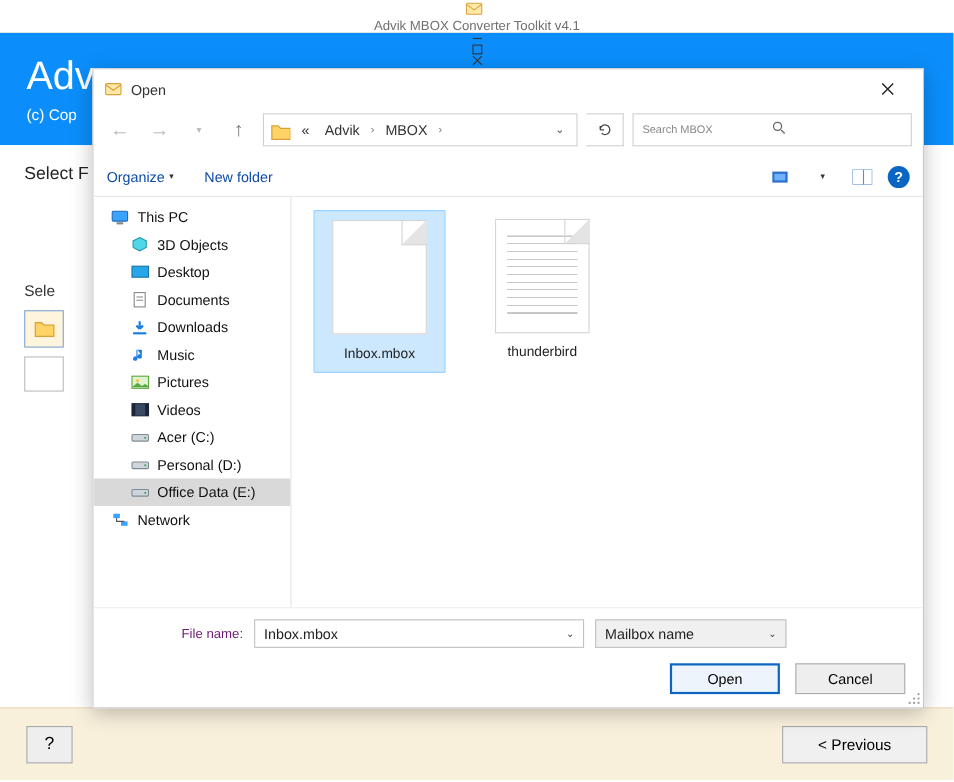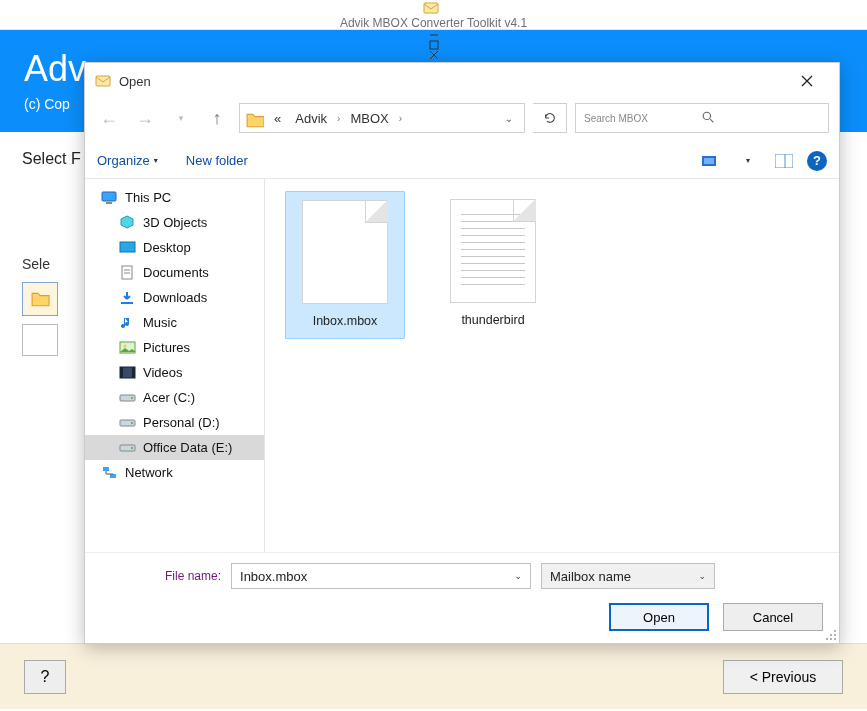--- a/index.html
+++ b/index.html
@@ -16,21 +16,21 @@
 .main-body { background: #fff; padding: 18px 22px 0; height: calc(711px - 30px - 104px); position: relative; }
 .main-body .sel-label { font-size: 16px; color: #222; }
 .sel-block { margin-top: 88px; font-size: 14px; color: #333; }
 .sel-row { margin-top: 10px; width: 36px; height: 34px; border: 1px solid #7fa6d6; background: #fff5dc; display: flex; align-items: center; justify-content: center; }
 .sel-row2 { margin-top: 8px; width: 36px; height: 32px; border: 1px solid #bbb; }
 
 
 .bottom-bar { position: absolute; left: 0; right: 0; bottom: 0; background: #f9f0dc; height: 66px; display: flex; align-items: center; padding: 0 24px; gap: 12px; border-top: 1px solid #e8ddc2; }
 .btn { height: 34px; padding: 0 20px; border: 1px solid #aaa; background: #eee; font-size: 14px; display: inline-flex; align-items: center; justify-content: center; cursor: pointer; }
 .btn.help { width: 42px; padding: 0; font-size: 16px; border-color: #aaa; }
-.btn.prev { margin-left: auto; width: 120px; background: #f0f0f0; }
+.btn.prev { margin-left: auto; width: 132px; background: #f0f0f0; }
 .btn.next { width: 120px; font-weight: 700; background: #f0f0f0; }
 
 
 .dialog { position: absolute; left: 84px; top: 62px; width: 756px; height: 582px; background: #fff; border: 1px solid #ccc; box-shadow: 0 4px 18px rgba(0,0,0,0.25); display: flex; flex-direction: column; }
 .dlg-titlebar { height: 36px; display: flex; align-items: center; padding: 0 10px; }
 .dlg-titlebar .dlg-icon { width: 16px; height: 16px; margin-right: 8px; }
 .dlg-titlebar .dlg-title { font-size: 13px; color: #333; flex: 1; }
 .dlg-titlebar .dlg-close { width: 44px; height: 30px; display: flex; align-items: center; justify-content: center; color: #333; font-size: 16px; }
 
 

